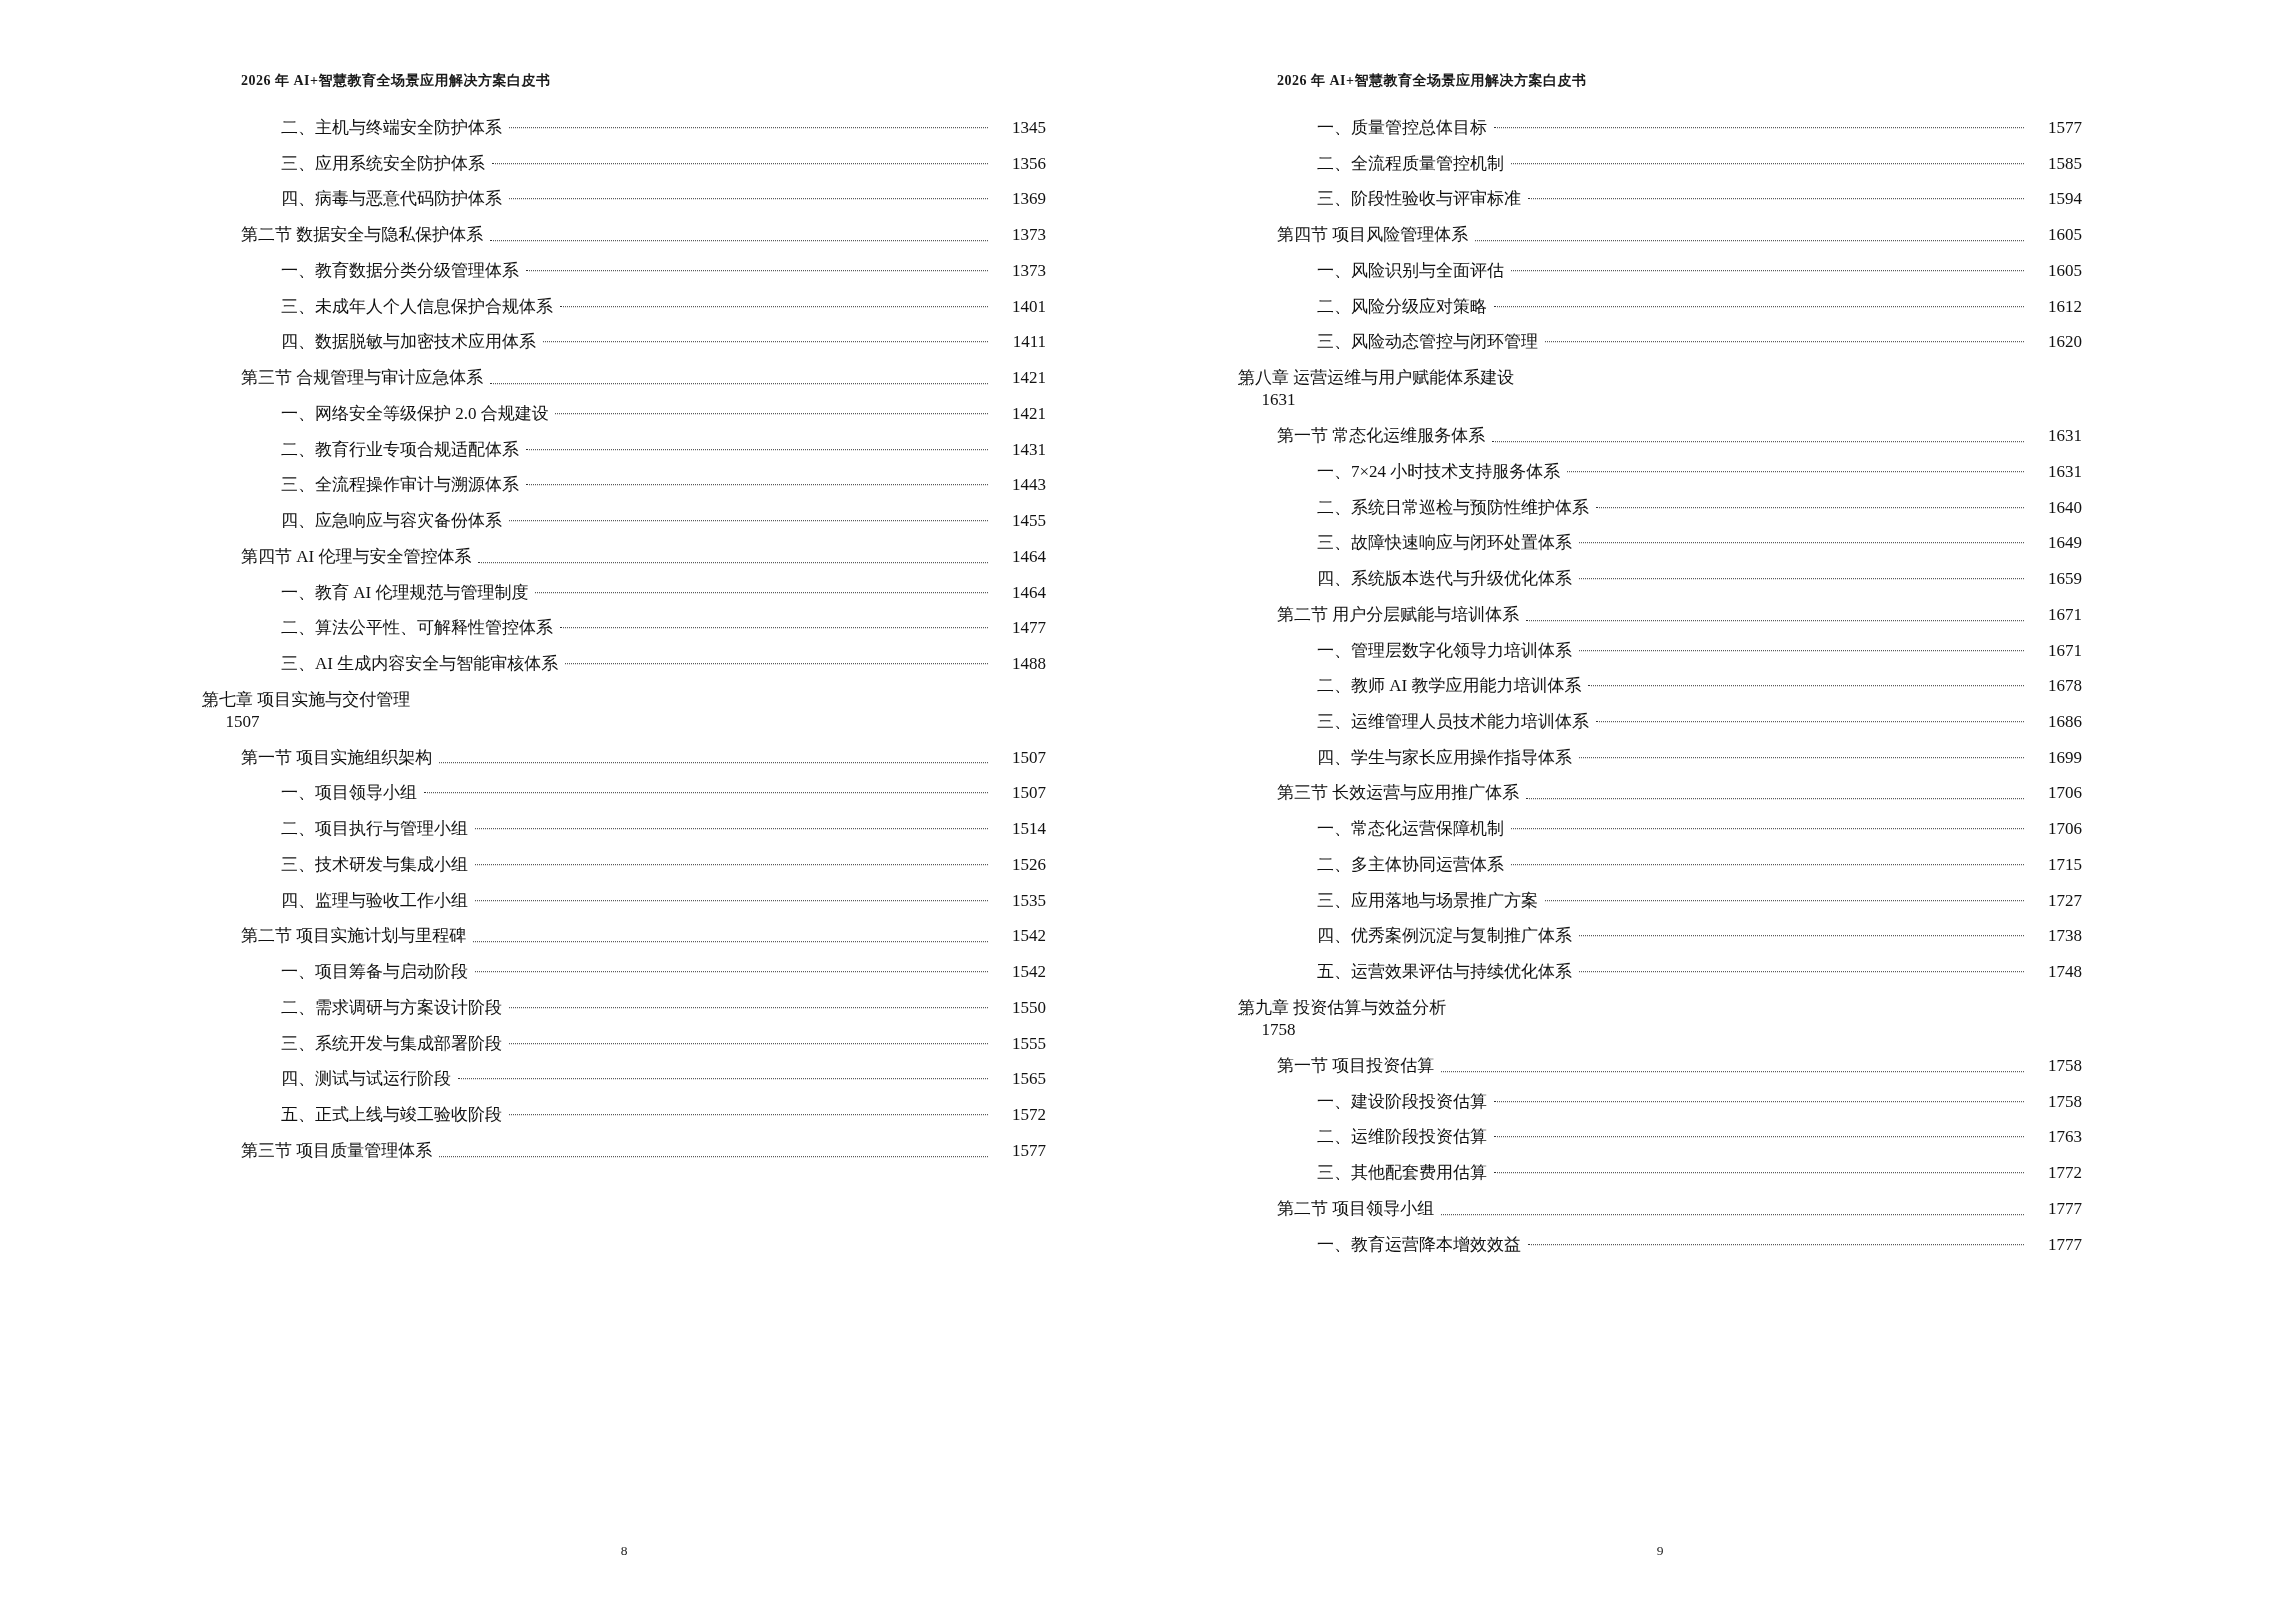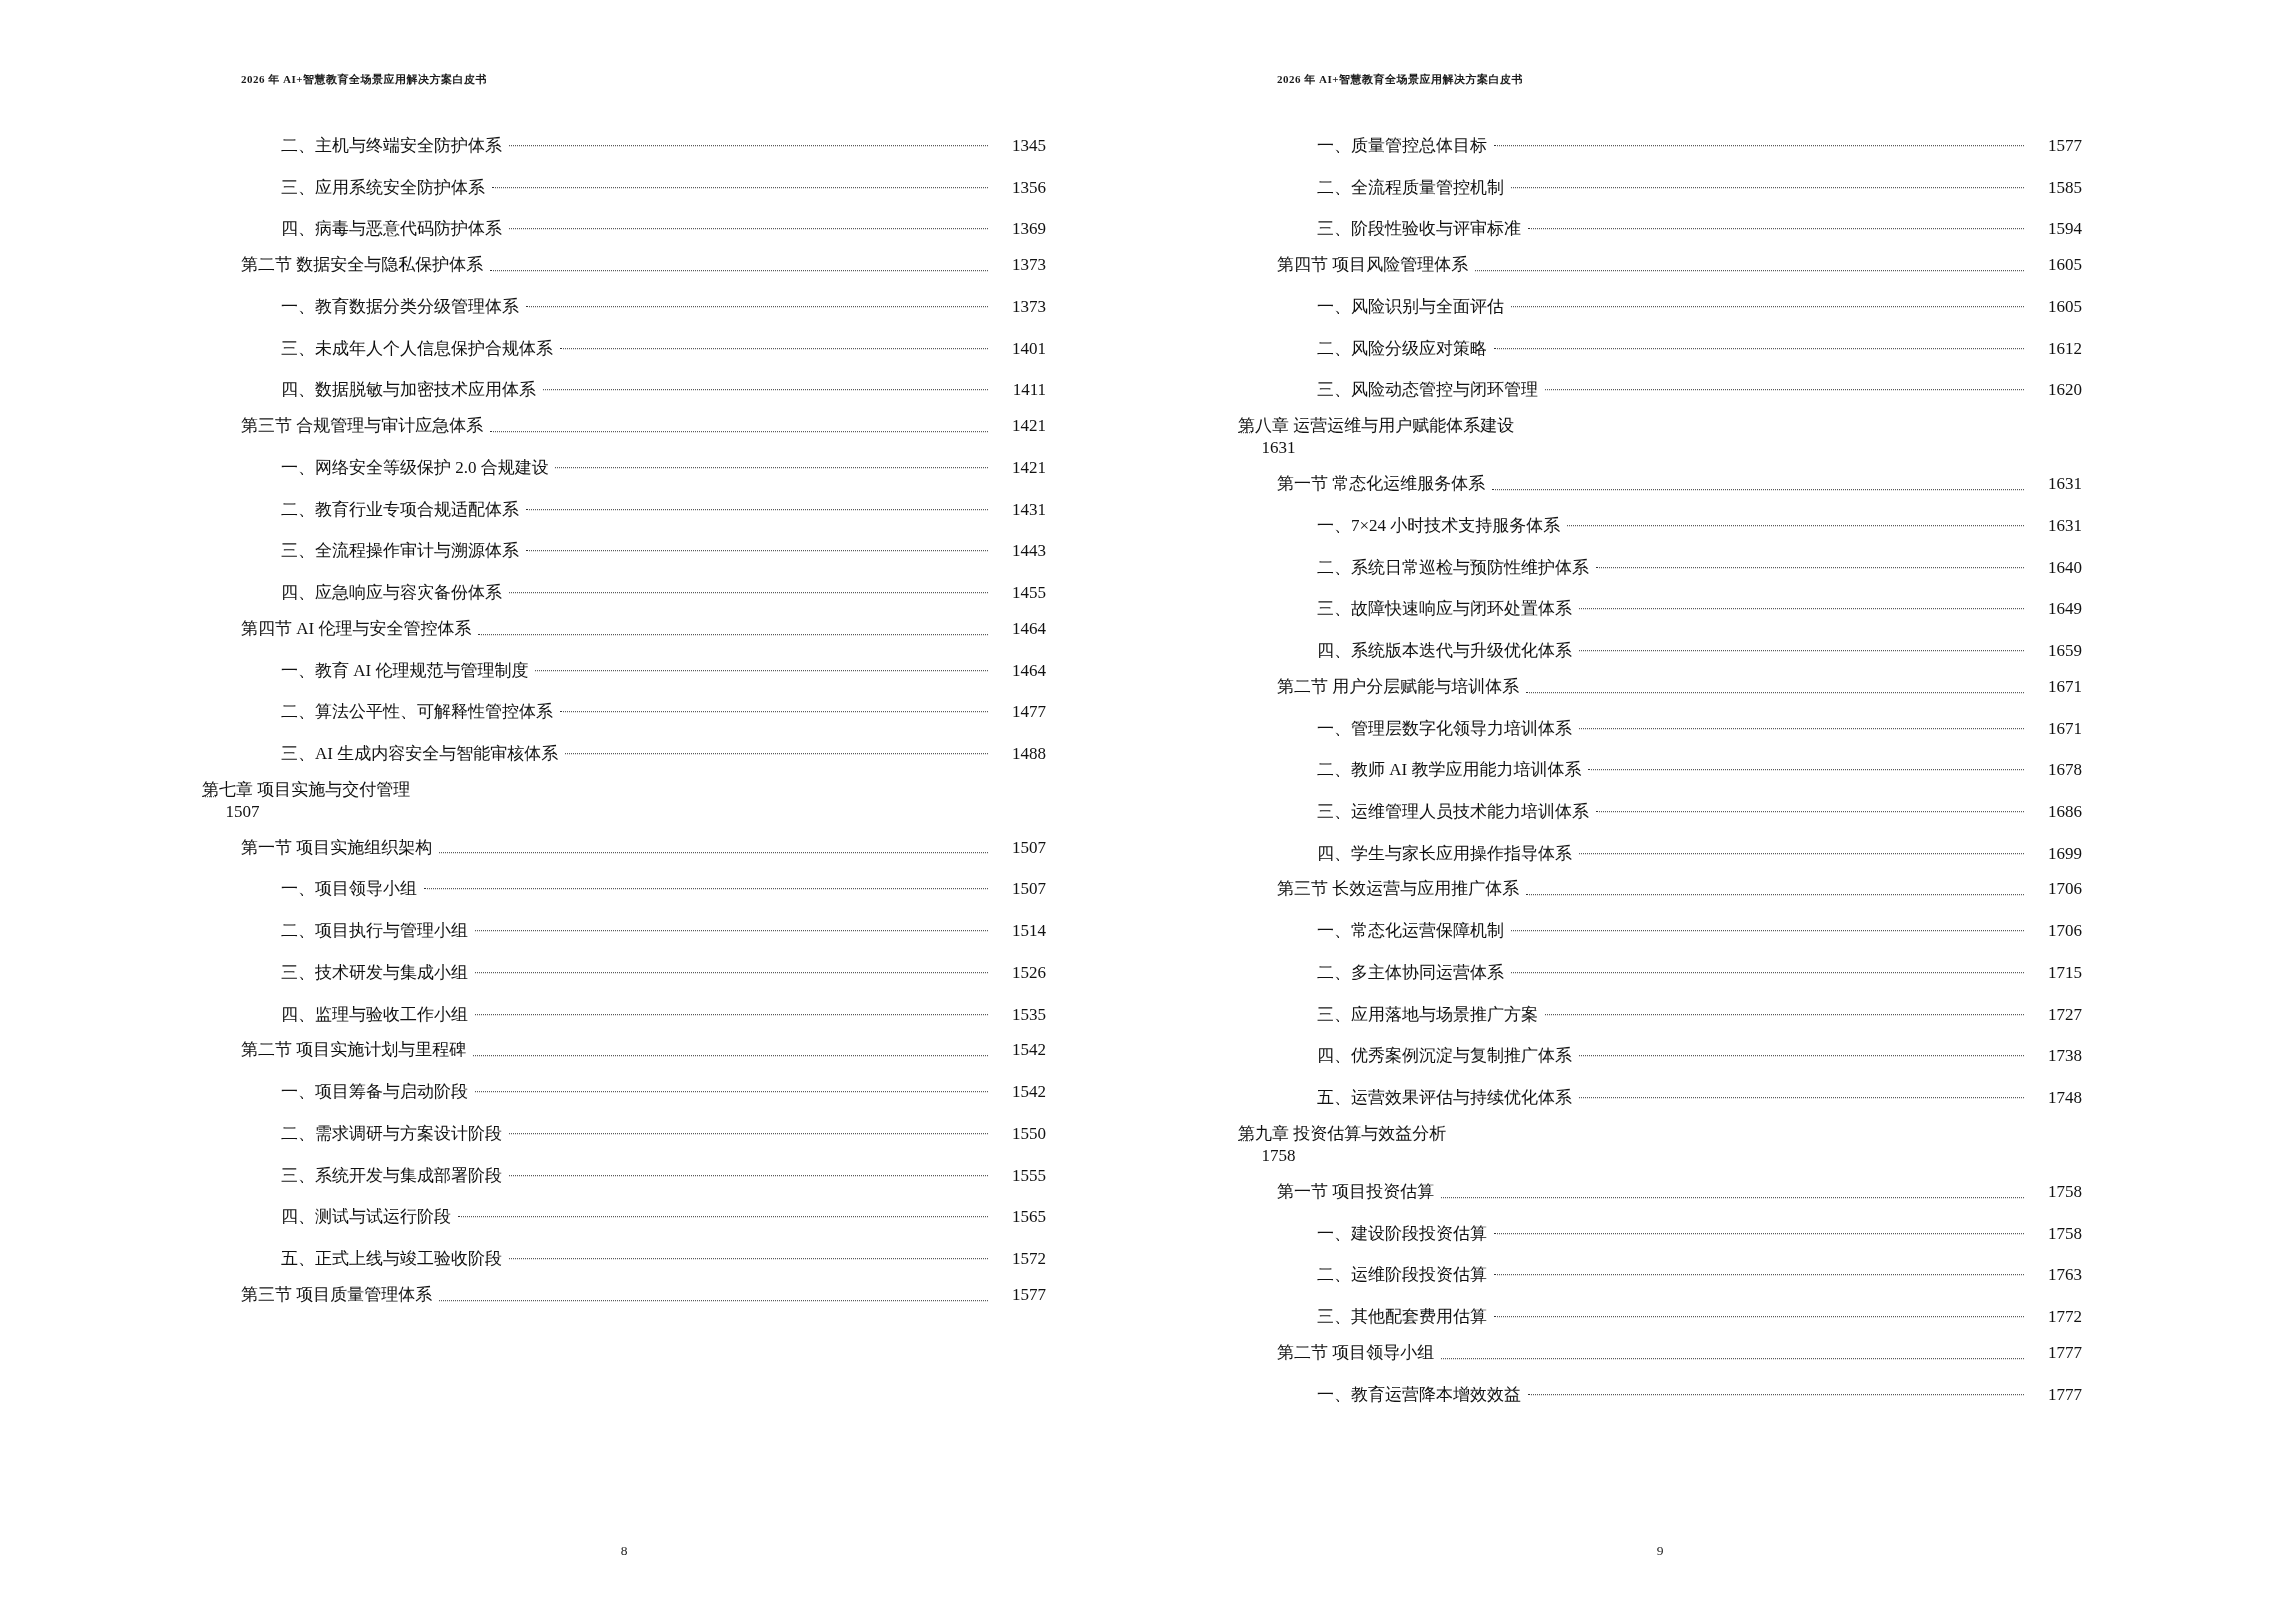--- a/index.html
+++ b/index.html
@@ -30,21 +30,21 @@
     display: flex;
     flex-direction: column;
   }
   .page-left {
     padding: 72px 96px 58px 202px;
   }
   .page-right {
     padding: 72px 202px 58px 96px;
   }
   .running-head {
-    font-size: 11px;
+    font-size: 14px;
     color: #1a1a1a;
     letter-spacing: 0.5px;
     margin-bottom: 28px;
     font-weight: bold;
     white-space: nowrap;
   }
   .page-left .running-head { text-align: left; padding-left: 39px;}
   .page-right .running-head { text-align: left; padding-left: 39px;}
   .toc {
     flex: 1 1 auto;
@@ -72,21 +72,21 @@
   .toc-row .pageno {
     flex: 0 0 auto;
     padding-left: 9.6px;
     text-align: right;
     min-width: 48px;
     font-size: 17px;
   }
   
   .lvl-1 { padding-left: 0px; flex-direction: column; }        
   .lvl-2 { padding-left: 39px; align-items: flex-end; }       
-  .lvl-3 { padding-left: 79px; margin-top: 21px; }      
+  .lvl-3 { padding-left: 79px; }      
   .footer {
     text-align: center;
     font-size: 13.5px;
     color: #222;
     margin-top: 4.8px;
     padding-bottom: 4.8px;
   }
 </style>
 </head>
 <body>

